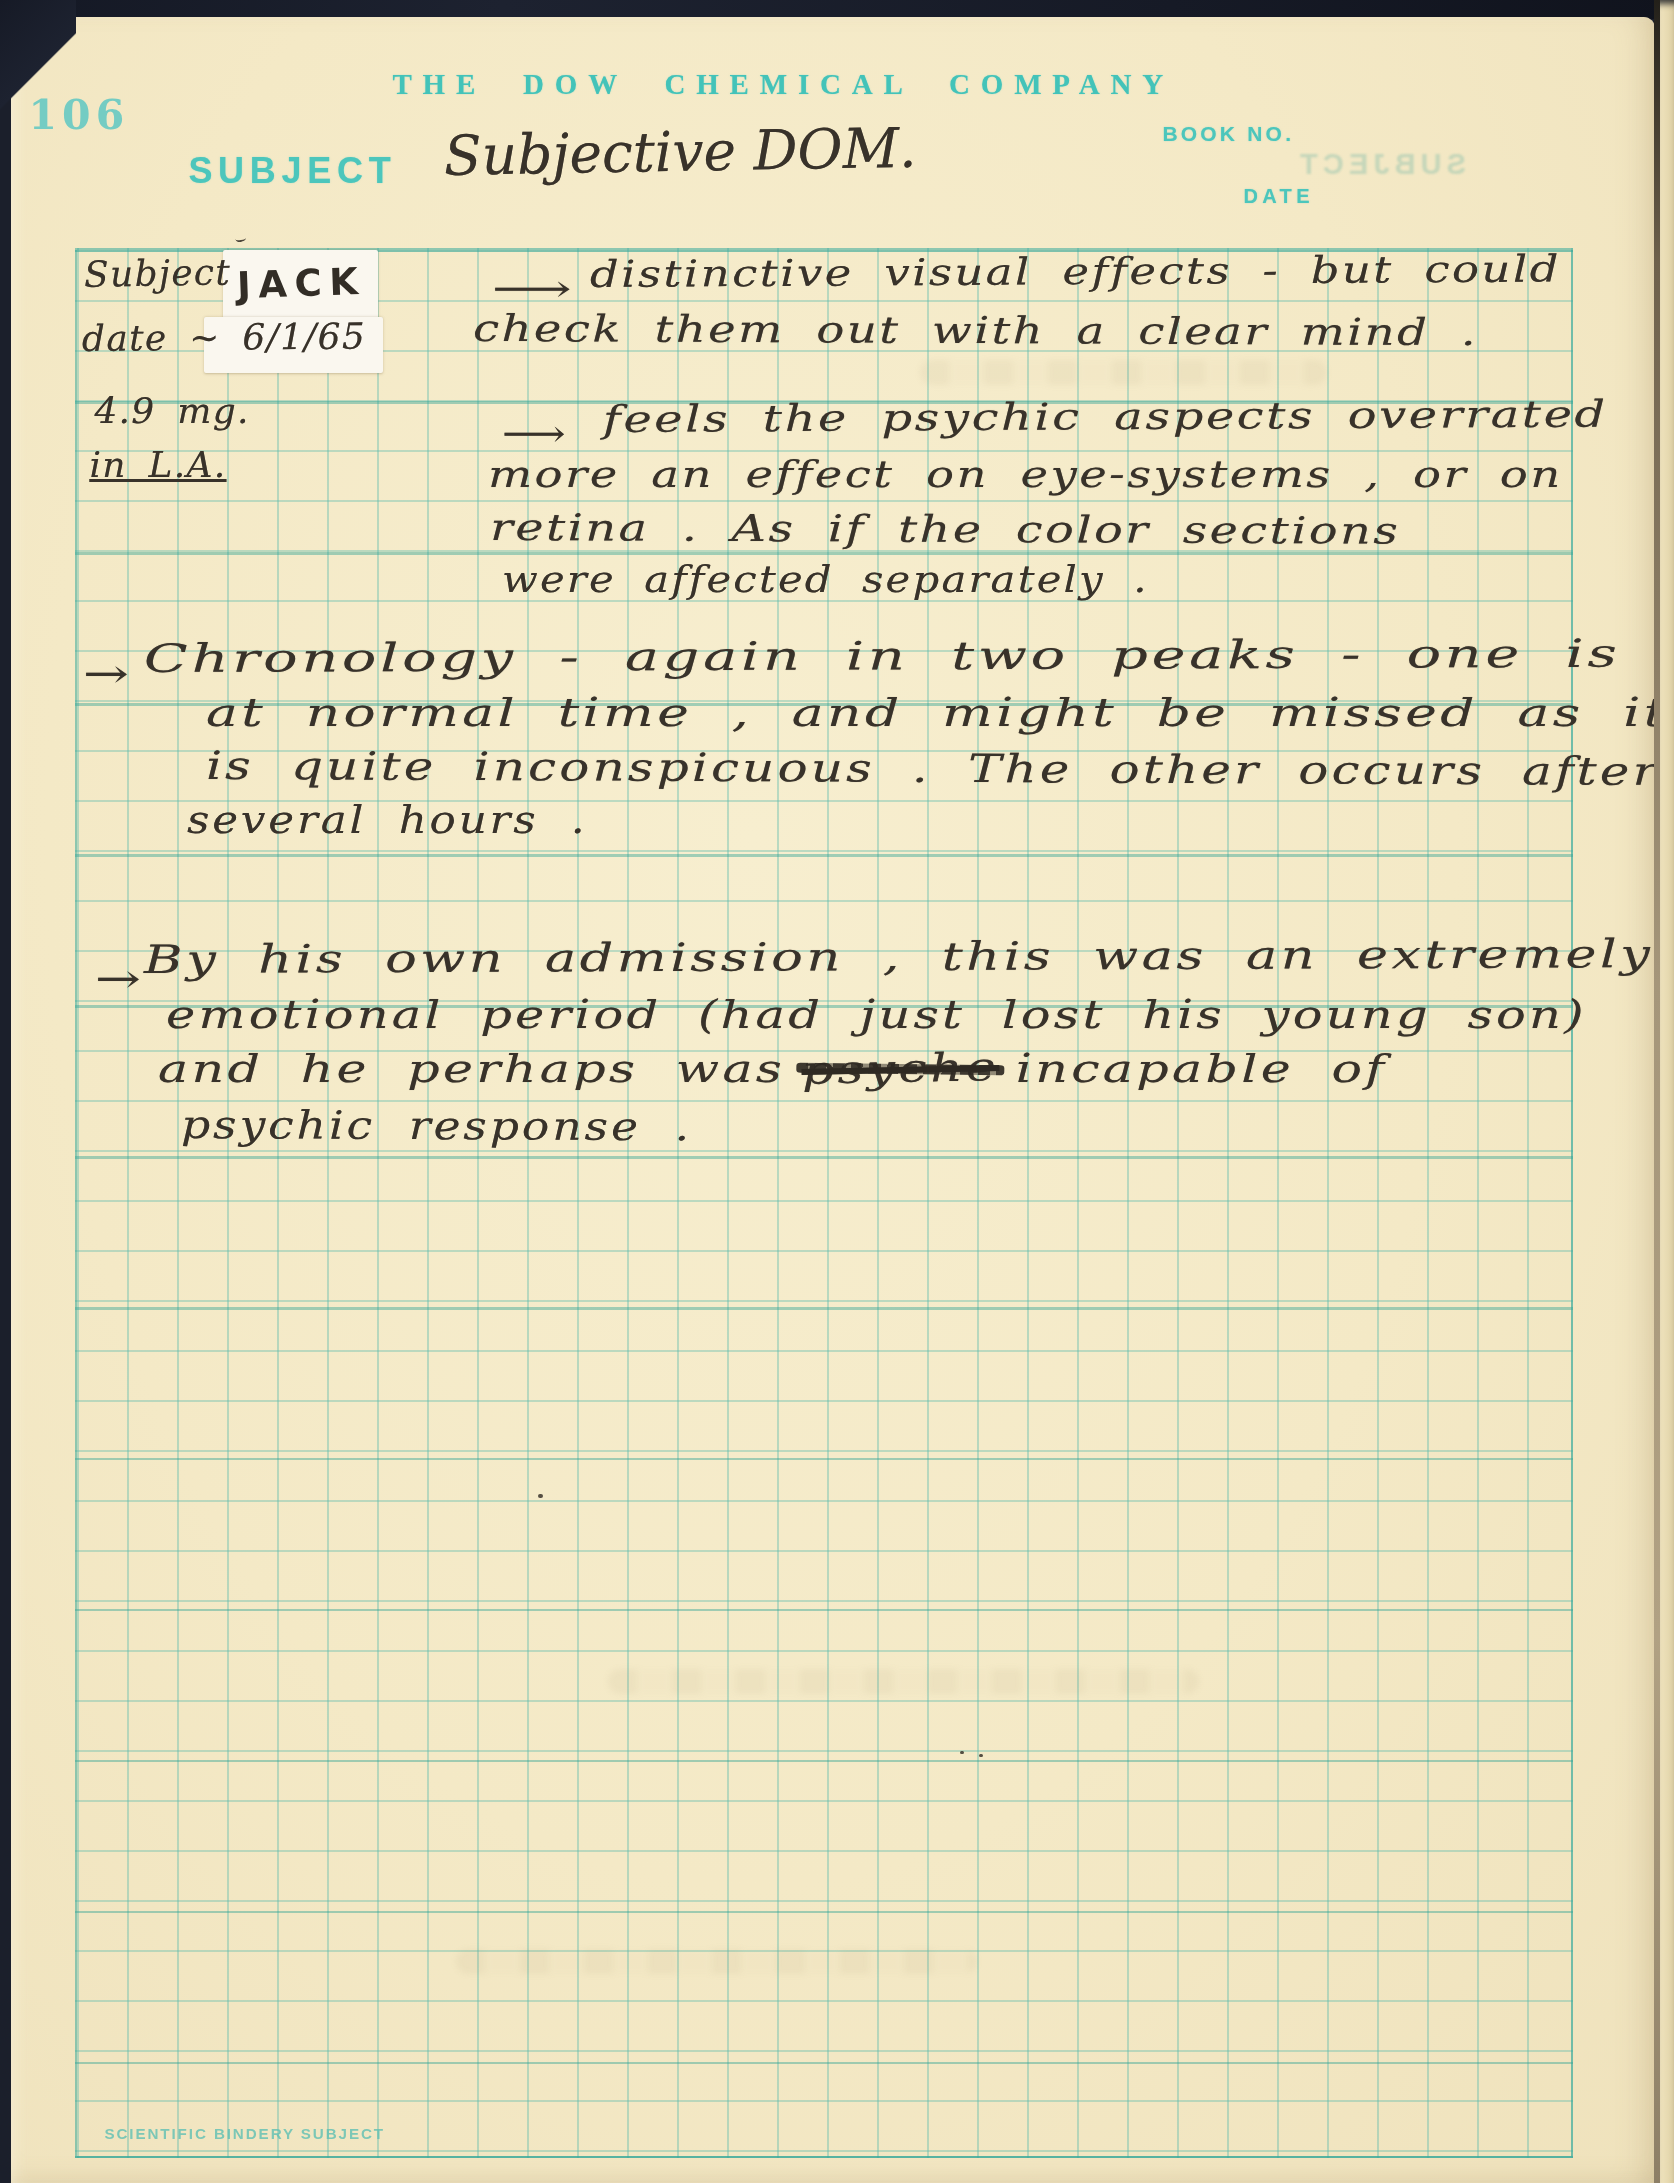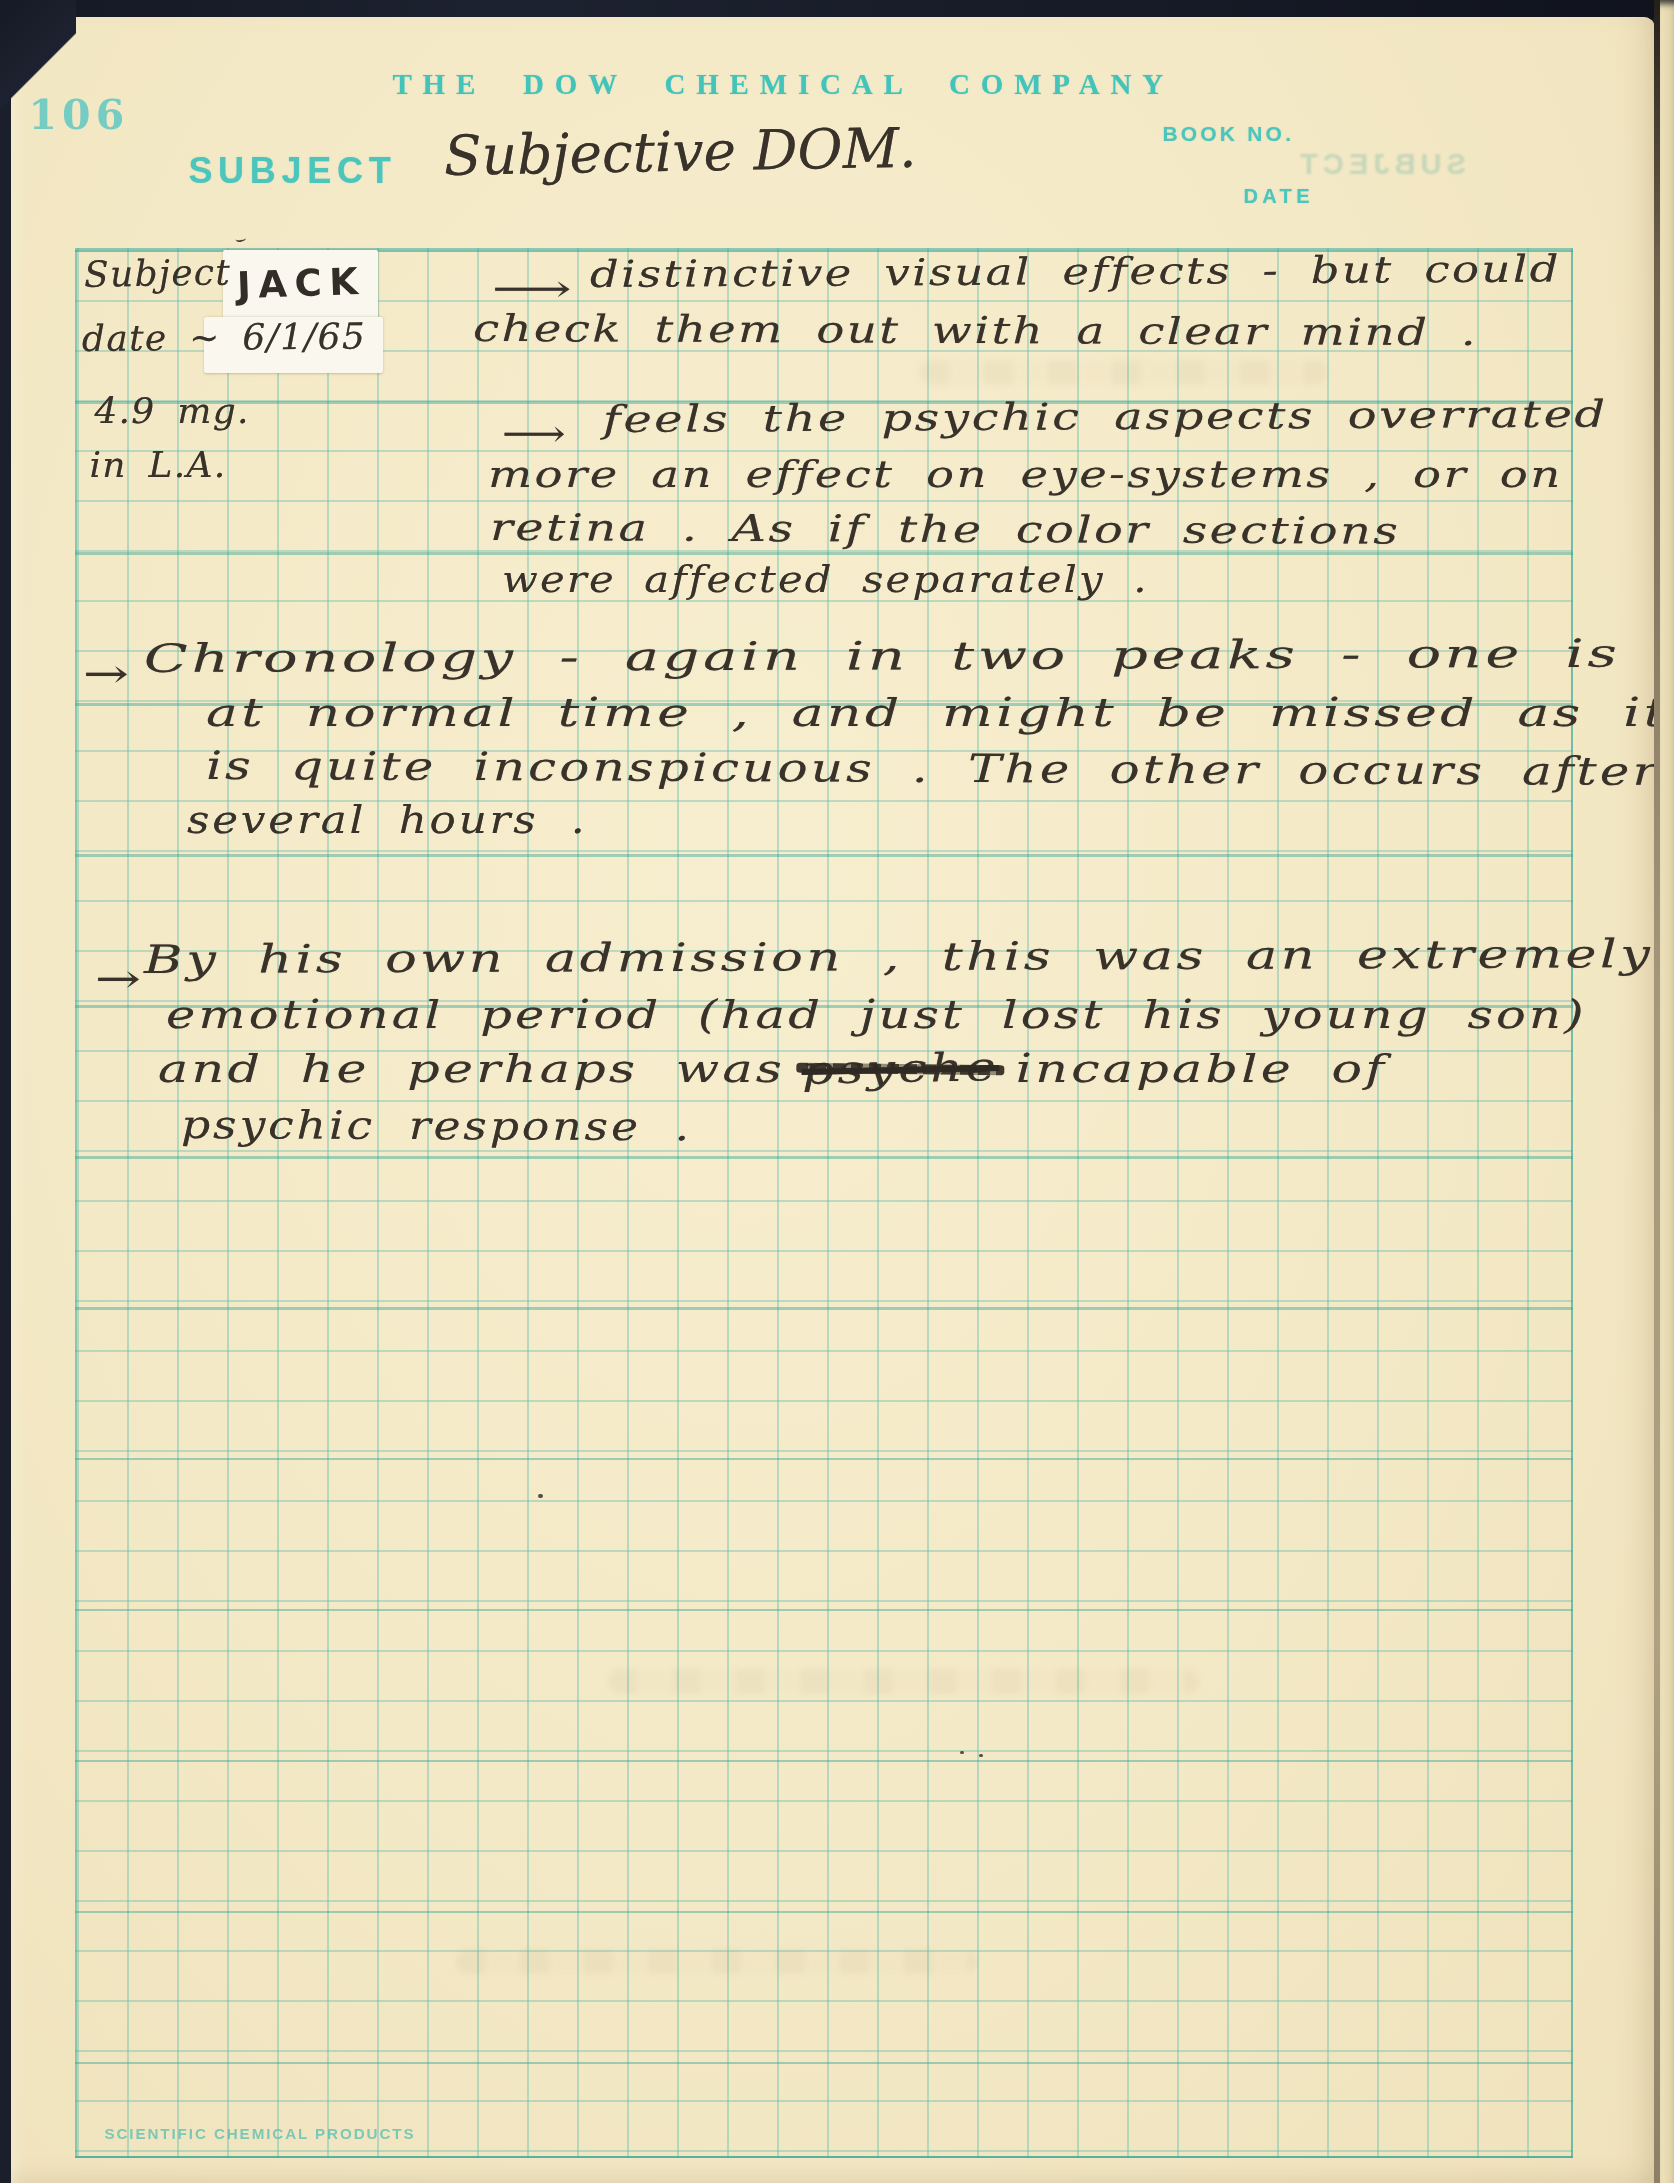--- a/index.html
+++ b/index.html
@@ -119,21 +119,21 @@
 
   <div class="hw hw-subject" style="left:433px;top:112px;transform:rotate(-1deg);">Subjective DOM.</div>
 
   <div class="tape" style="left:212px;top:233px;width:155px;height:74px;"></div>
   <div class="tape" style="left:193px;top:300px;width:179px;height:56px;"></div>
   <div class="tick" style="left:224px;top:217px;"></div>
   <div class="hw hw-meta" style="left:73px;top:240px;transform:rotate(-1deg);">Subject</div>
   <div class="handprint" style="left:226px;top:248px;transform:rotate(-2deg);">JACK</div>
   <div class="hw hw-meta" style="left:71px;top:304px;transform:rotate(-0.5deg);">date ~ 6/1/65</div>
   <div class="hw hw-meta" style="left:83px;top:376px;">4.9 mg.</div>
-  <div class="hw hw-meta" style="left:78px;top:430px;">in L.A.</div>
+  <div class="hw hw-meta" style="left:78px;top:430px;text-decoration:underline;">in L.A.</div>
 
   <div class="hw hw-body" style="left:481px;top:253px;"><span class="arrow" style="transform:scaleX(1.5);">⟶</span></div>
   <div class="hw hw-body" style="left:579px;top:239px;transform:scaleX(1.22) rotate(-0.4deg);">distinctive visual effects - but could</div>
   <div class="hw hw-body" style="left:462px;top:293px;transform:scaleX(1.26) rotate(0.3deg);">check them out with a clear mind .</div>
 
   <div class="hw hw-body" style="left:491px;top:398px;"><span class="arrow" style="transform:scaleX(1.2);">⟶</span></div>
   <div class="hw hw-body" style="left:592px;top:384px;transform:scaleX(1.30) rotate(-0.4deg);">feels the psychic aspects overrated</div>
   <div class="hw hw-body" style="left:477px;top:439px;transform:scaleX(1.26);">more an effect on eye-systems , or on</div>
   <div class="hw hw-body" style="left:479px;top:492px;transform:scaleX(1.29) rotate(0.3deg);">retina .  As if the color sections</div>
   <div class="hw hw-body" style="left:491px;top:544px;transform:scaleX(1.13);">were affected separately .</div>
@@ -147,20 +147,20 @@
   <div class="hw hw-body2" style="left:84px;top:942px;"><span class="arrow" style="transform:scaleX(1.4);">→</span></div>
   <div class="hw hw-body2" style="left:133px;top:923px;transform:scaleX(1.35) rotate(-0.3deg);">By his own admission , this was an extremely</div>
   <div class="hw hw-body2" style="left:155px;top:978px;transform:scaleX(1.27);">emotional period (had just lost his young son)</div>
   <div class="hw hw-body2" style="left:147px;top:1032px;transform:scaleX(1.30);"><span>and he perhaps was</span><span class="scrib">psyche</span><span>incapable of</span></div>
   <div class="hw hw-body2" style="left:170px;top:1088px;transform:scaleX(1.17) rotate(0.3deg);">psychic response .</div>
 
   <div class="dot" style="left:527px;top:1477px;"></div>
   <div class="dot" style="left:949px;top:1734px;width:3.2px;height:3.2px;"></div>
   <div class="dot" style="left:968px;top:1737px;width:3.2px;height:3.2px;"></div>
 
-  <div class="footer-brand">SCIENTIFIC CHEMICAL PRODUCTS</div>
+  <div class="footer-brand">SCIENTIFIC BINDERY SUBJECT</div>
 
 </div>
 
 <div class="corner-dark"></div>
 <div class="crease"></div>
 <div class="edge-stack"></div>
 
 
 </body></html>

